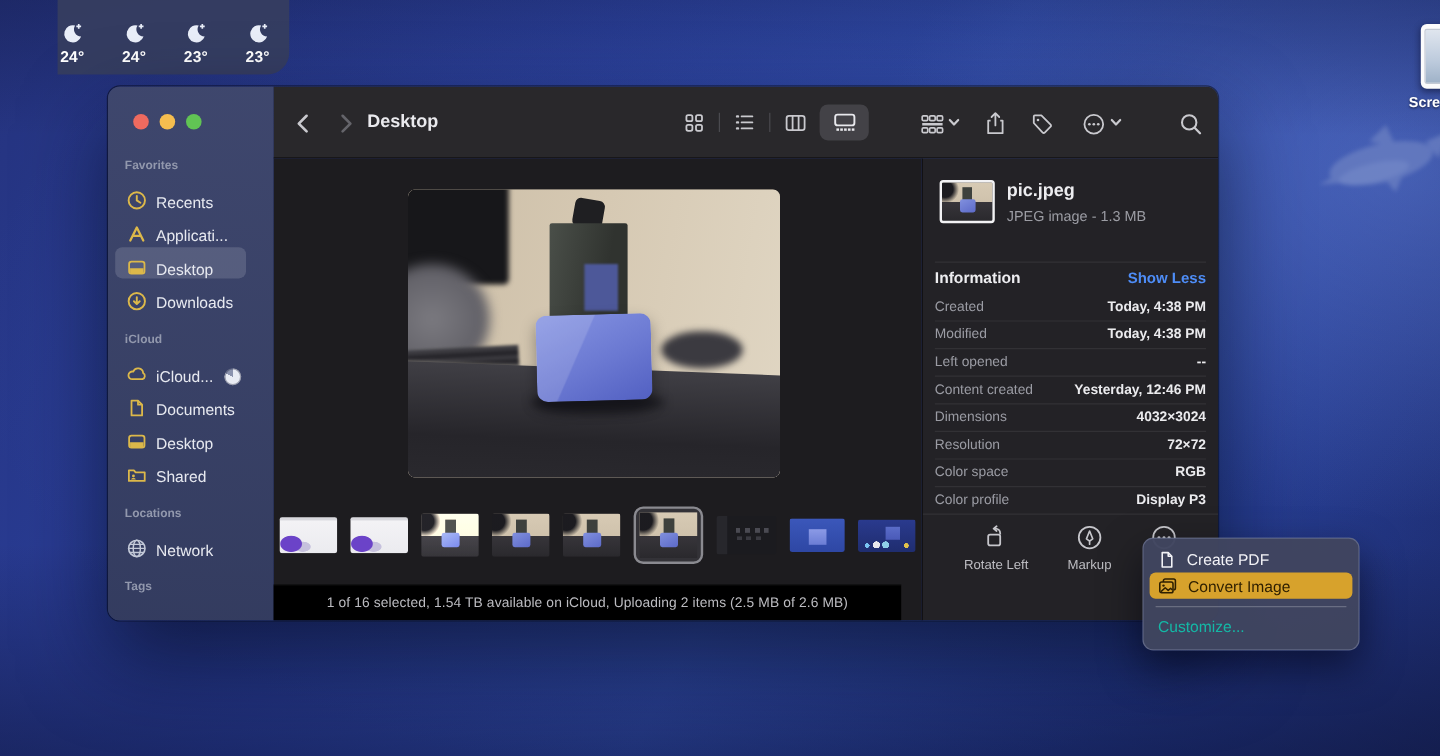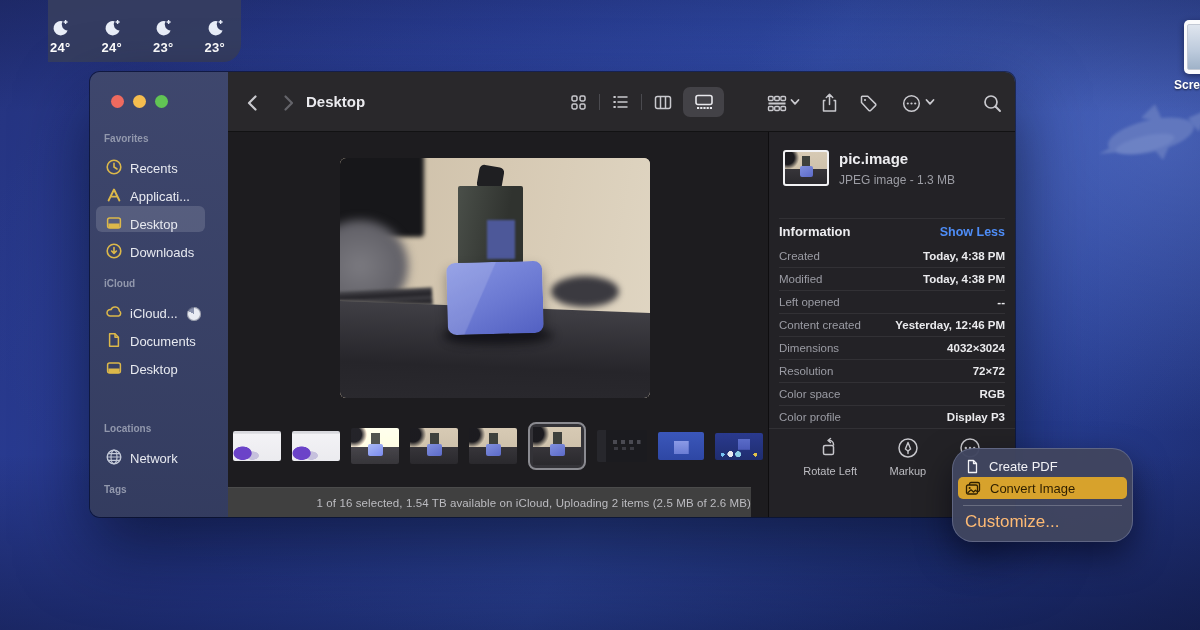--- a/index.html
+++ b/index.html
@@ -120,23 +120,23 @@
     background-image:
       radial-gradient(circle 2px at 16% 80%, #79c4f2 95%, transparent),
       radial-gradient(circle 3px at 32% 78%, #e8e8ee 95%, transparent),
       radial-gradient(circle 3px at 48% 78%, #8fd0e8 95%, transparent),
       radial-gradient(circle 2px at 84% 80%, #e2c24a 95%, transparent),
       linear-gradient(#5a6cc8,#4a5ab8),
       linear-gradient(#2a3a8e,#1f2d6f);
     background-size:100% 100%,100% 100%,100% 100%,100% 100%,26% 40%,100% 100%;
     background-position:0 0,0 0,0 0,0 0,64% 42%,0 0;}
 
-  .statusbar{position:absolute;left:0;right:17px;bottom:0;height:30px;background:#404040;
+  .statusbar{position:absolute;left:0;right:17px;bottom:0;height:30px;background:#000000;
     border-top:1px solid rgba(255,255,255,.06);color:#bcbcc1;font-size:11.5px;
-    display:flex;align-items:center;justify-content:flex-end;letter-spacing:.1px;}
+    display:flex;align-items:center;justify-content:center;letter-spacing:.1px;}
 
   
   .panel{position:absolute;left:678px;right:0;top:60px;bottom:0;background:#232226;border-left:1px solid rgba(0,0,0,.6);}
   .ph-thumb{position:absolute;left:14px;top:18px;width:46px;height:36px;border:2px solid #f2f2f4;border-radius:3px;}
   .file-name{position:absolute;left:70px;top:18px;color:#ededf0;font-size:15px;font-weight:700;}
   .file-meta{position:absolute;left:70px;top:41px;color:#9c9da4;font-size:12px;}
   .info-head{position:absolute;left:10px;right:10px;top:86px;height:20px;display:flex;align-items:center;justify-content:space-between;
     border-top:1px solid rgba(255,255,255,.07);padding-top:6px;}
   .info-title{color:#ededf0;font-size:13px;font-weight:700;}
   .show-less{color:#4e8df7;font-size:12.5px;font-weight:700;}
@@ -145,28 +145,28 @@
   .irow + .irow{border-top:1px solid rgba(255,255,255,.07);}
   .ilabel{color:#9b9ca4;font-size:11.5px;}
   .ivalue{color:#ebebee;font-size:11.5px;font-weight:700;}
   .quick-actions{position:absolute;left:0;right:0;top:296px;height:58px;display:flex;justify-content:space-around;
     padding:0 18px;border-top:1px solid rgba(255,255,255,.07);}
   .qa{display:flex;flex-direction:column;align-items:center;gap:6px;padding-top:8px;}
   .qa-label{color:#bdbdc2;font-size:11px;}
 
   
   .menu{position:absolute;left:952px;top:448px;width:181px;z-index:50;
-    background:rgba(64,69,95,.97);border:1px solid rgba(150,158,188,.38);border-radius:21px;
+    background:rgba(64,69,95,.97);border:1px solid rgba(150,158,188,.38);border-radius:9px;
     box-shadow:0 14px 34px rgba(0,0,12,.55);padding:6px 0 8px;}
   .menu-item{height:22px;margin:0 5px;padding:0 7px;border-radius:5px;display:flex;align-items:center;gap:9px;
     color:#f2f2f6;font-size:13px;}
   .menu-item.hl{background:#d7a22c;color:#2e1f00;}
   .menu-item svg{flex:0 0 auto;}
   .menu-sep{margin:6px 10px 5px;border-top:1px solid rgba(255,255,255,.22);}
-  .menu-footer{height:22px;margin:0 5px;padding:0 7px;display:flex;align-items:center;color:#fdba74;font-size:17px;}
+  .menu-footer{height:22px;margin:0 5px;padding:0 7px;display:flex;align-items:center;color:#14b8a6;font-size:13px;}
 
   svg{display:block;}
 </style>
 </head>
 <body>
 
 <div id="screen">
 
   <div class="wallpaper">
     <svg class="dolphin" viewBox="0 0 120 82">
@@ -273,20 +273,28 @@
             <path d="M10 2.8 v3.4 h3.4" fill="none" stroke="#dcb84a" stroke-width="1.5" stroke-linejoin="round"></path>
           </svg>
         <span class="sb-label">Documents</span>
       </div>
       <div class="sb-row" style="top:279px">
         <svg width="18" height="18" viewBox="0 0 18 18">
             <rect x="2.6" y="4" width="12.8" height="10" rx="2" fill="none" stroke="#dcb84a" stroke-width="1.5"></rect>
             <path d="M3.4 9.6 h11.2 v3 a1.6 1.6 0 0 1 -1.6 1.6 h-8 a1.6 1.6 0 0 1 -1.6 -1.6 Z" fill="#dcb84a"></path>
           </svg>
         <span class="sb-label">Desktop</span>
+      </div>
+      <div class="sb-row" style="top:307px">
+        <svg width="18" height="18" viewBox="0 0 18 18">
+            <path d="M2.4 5 h4.2 l1.4 1.6 h7.6 v7.2 h-13.2 Z" fill="none" stroke="#dcb84a" stroke-width="1.5" stroke-linejoin="round"></path>
+            <circle cx="6.2" cy="9.6" r="1.2" fill="#dcb84a"></circle>
+            <path d="M4.2 12.6 a2.1 2.1 0 0 1 4 0 Z" fill="#dcb84a"></path>
+          </svg>
+        <span class="sb-label">Shared</span>
       </div>
 
       <div class="sb-header" style="top:351px">Locations</div>
 
       <div class="sb-row" style="top:368px">
         <svg width="18" height="18" viewBox="0 0 18 18">
             <circle cx="9" cy="9" r="6.8" fill="none" stroke="#c3c9d8" stroke-width="1.4"></circle>
             <ellipse cx="9" cy="9" rx="3" ry="6.8" fill="none" stroke="#c3c9d8" stroke-width="1.2"></ellipse>
             <path d="M2.4 9 h13.2 M3.4 5.6 h11.2 M3.4 12.4 h11.2" stroke="#c3c9d8" stroke-width="1.1"></path>
           </svg>
@@ -431,21 +439,21 @@
         <div class="thumb thumb-desktop"></div>
       </div>
 
       <div class="statusbar">
         <span>1 of 16 selected, 1.54 TB available on iCloud, Uploading 2 items (2.5 MB of 2.6 MB)</span>
       </div>
     </div>
 
     <div class="panel">
       <div class="ph-thumb mini-photo"></div>
-      <div class="file-name">pic.image</div>
+      <div class="file-name">pic.jpeg</div>
       <div class="file-meta">JPEG image - 1.3 MB</div>
 
       <div class="info-head">
         <span class="info-title">Information</span>
         <span class="show-less">Show Less</span>
       </div>
 
       <div class="info-rows">
         <div class="irow">
             <span class="ilabel">Created</span>

